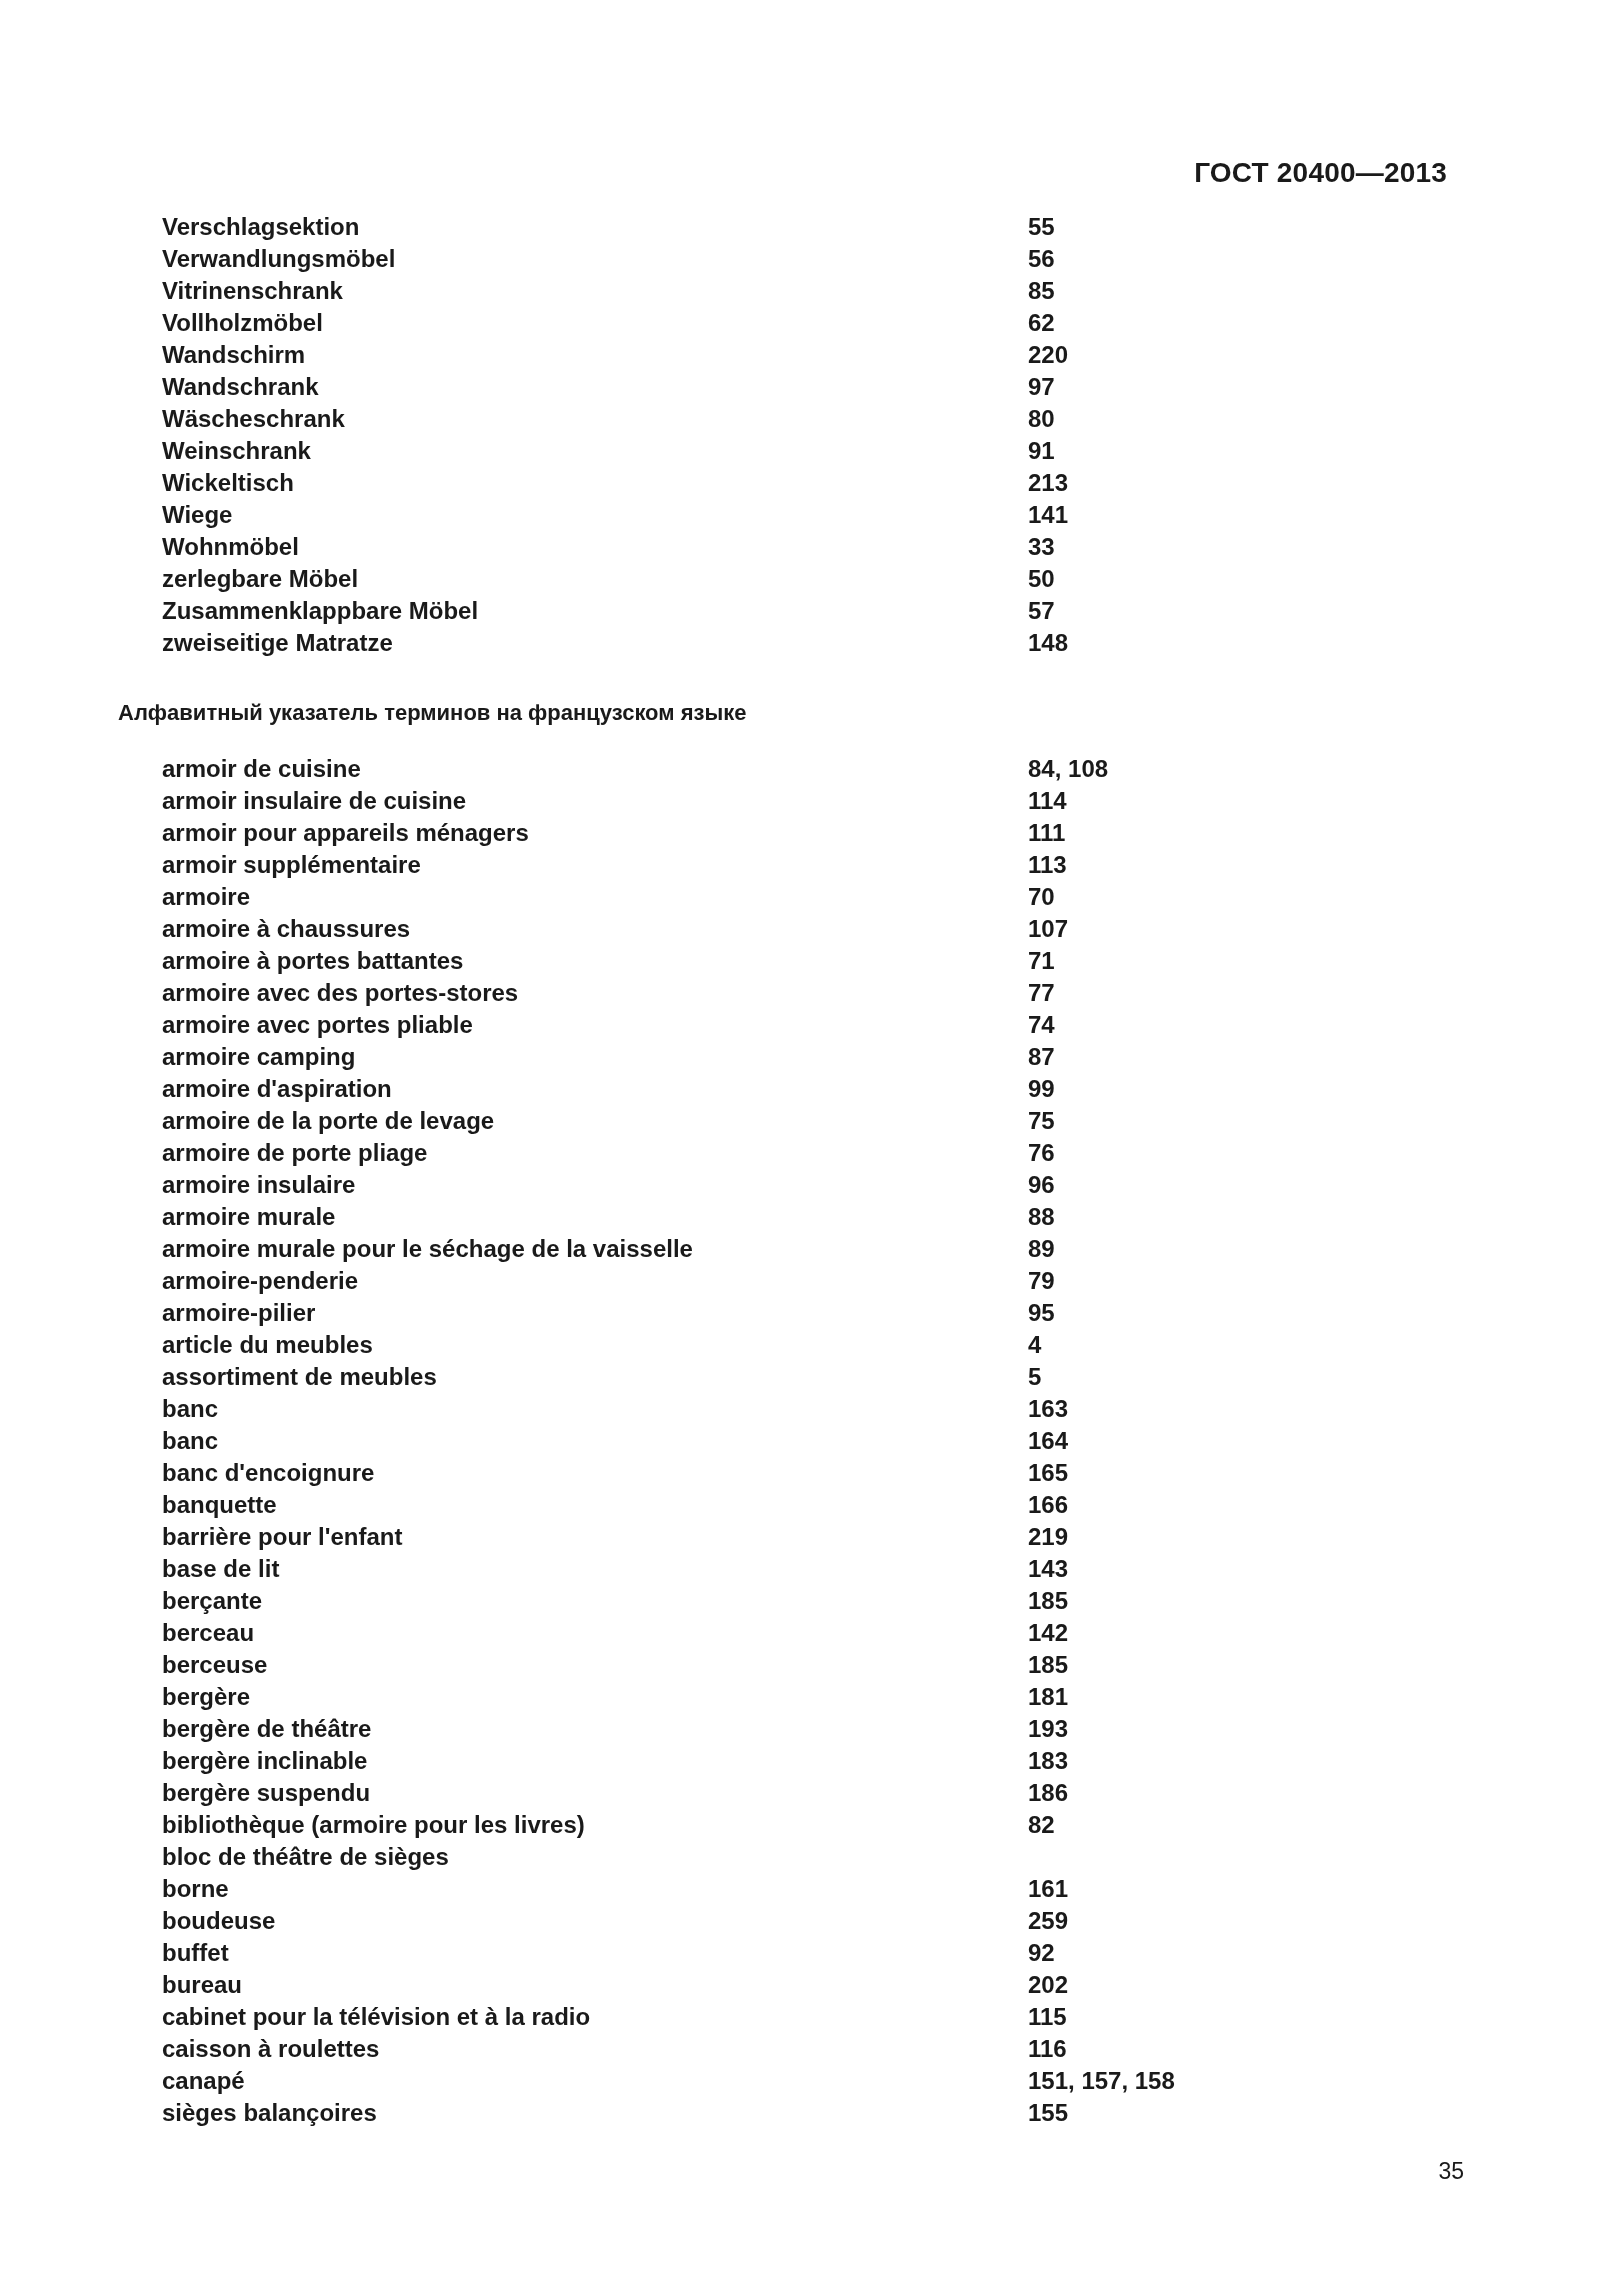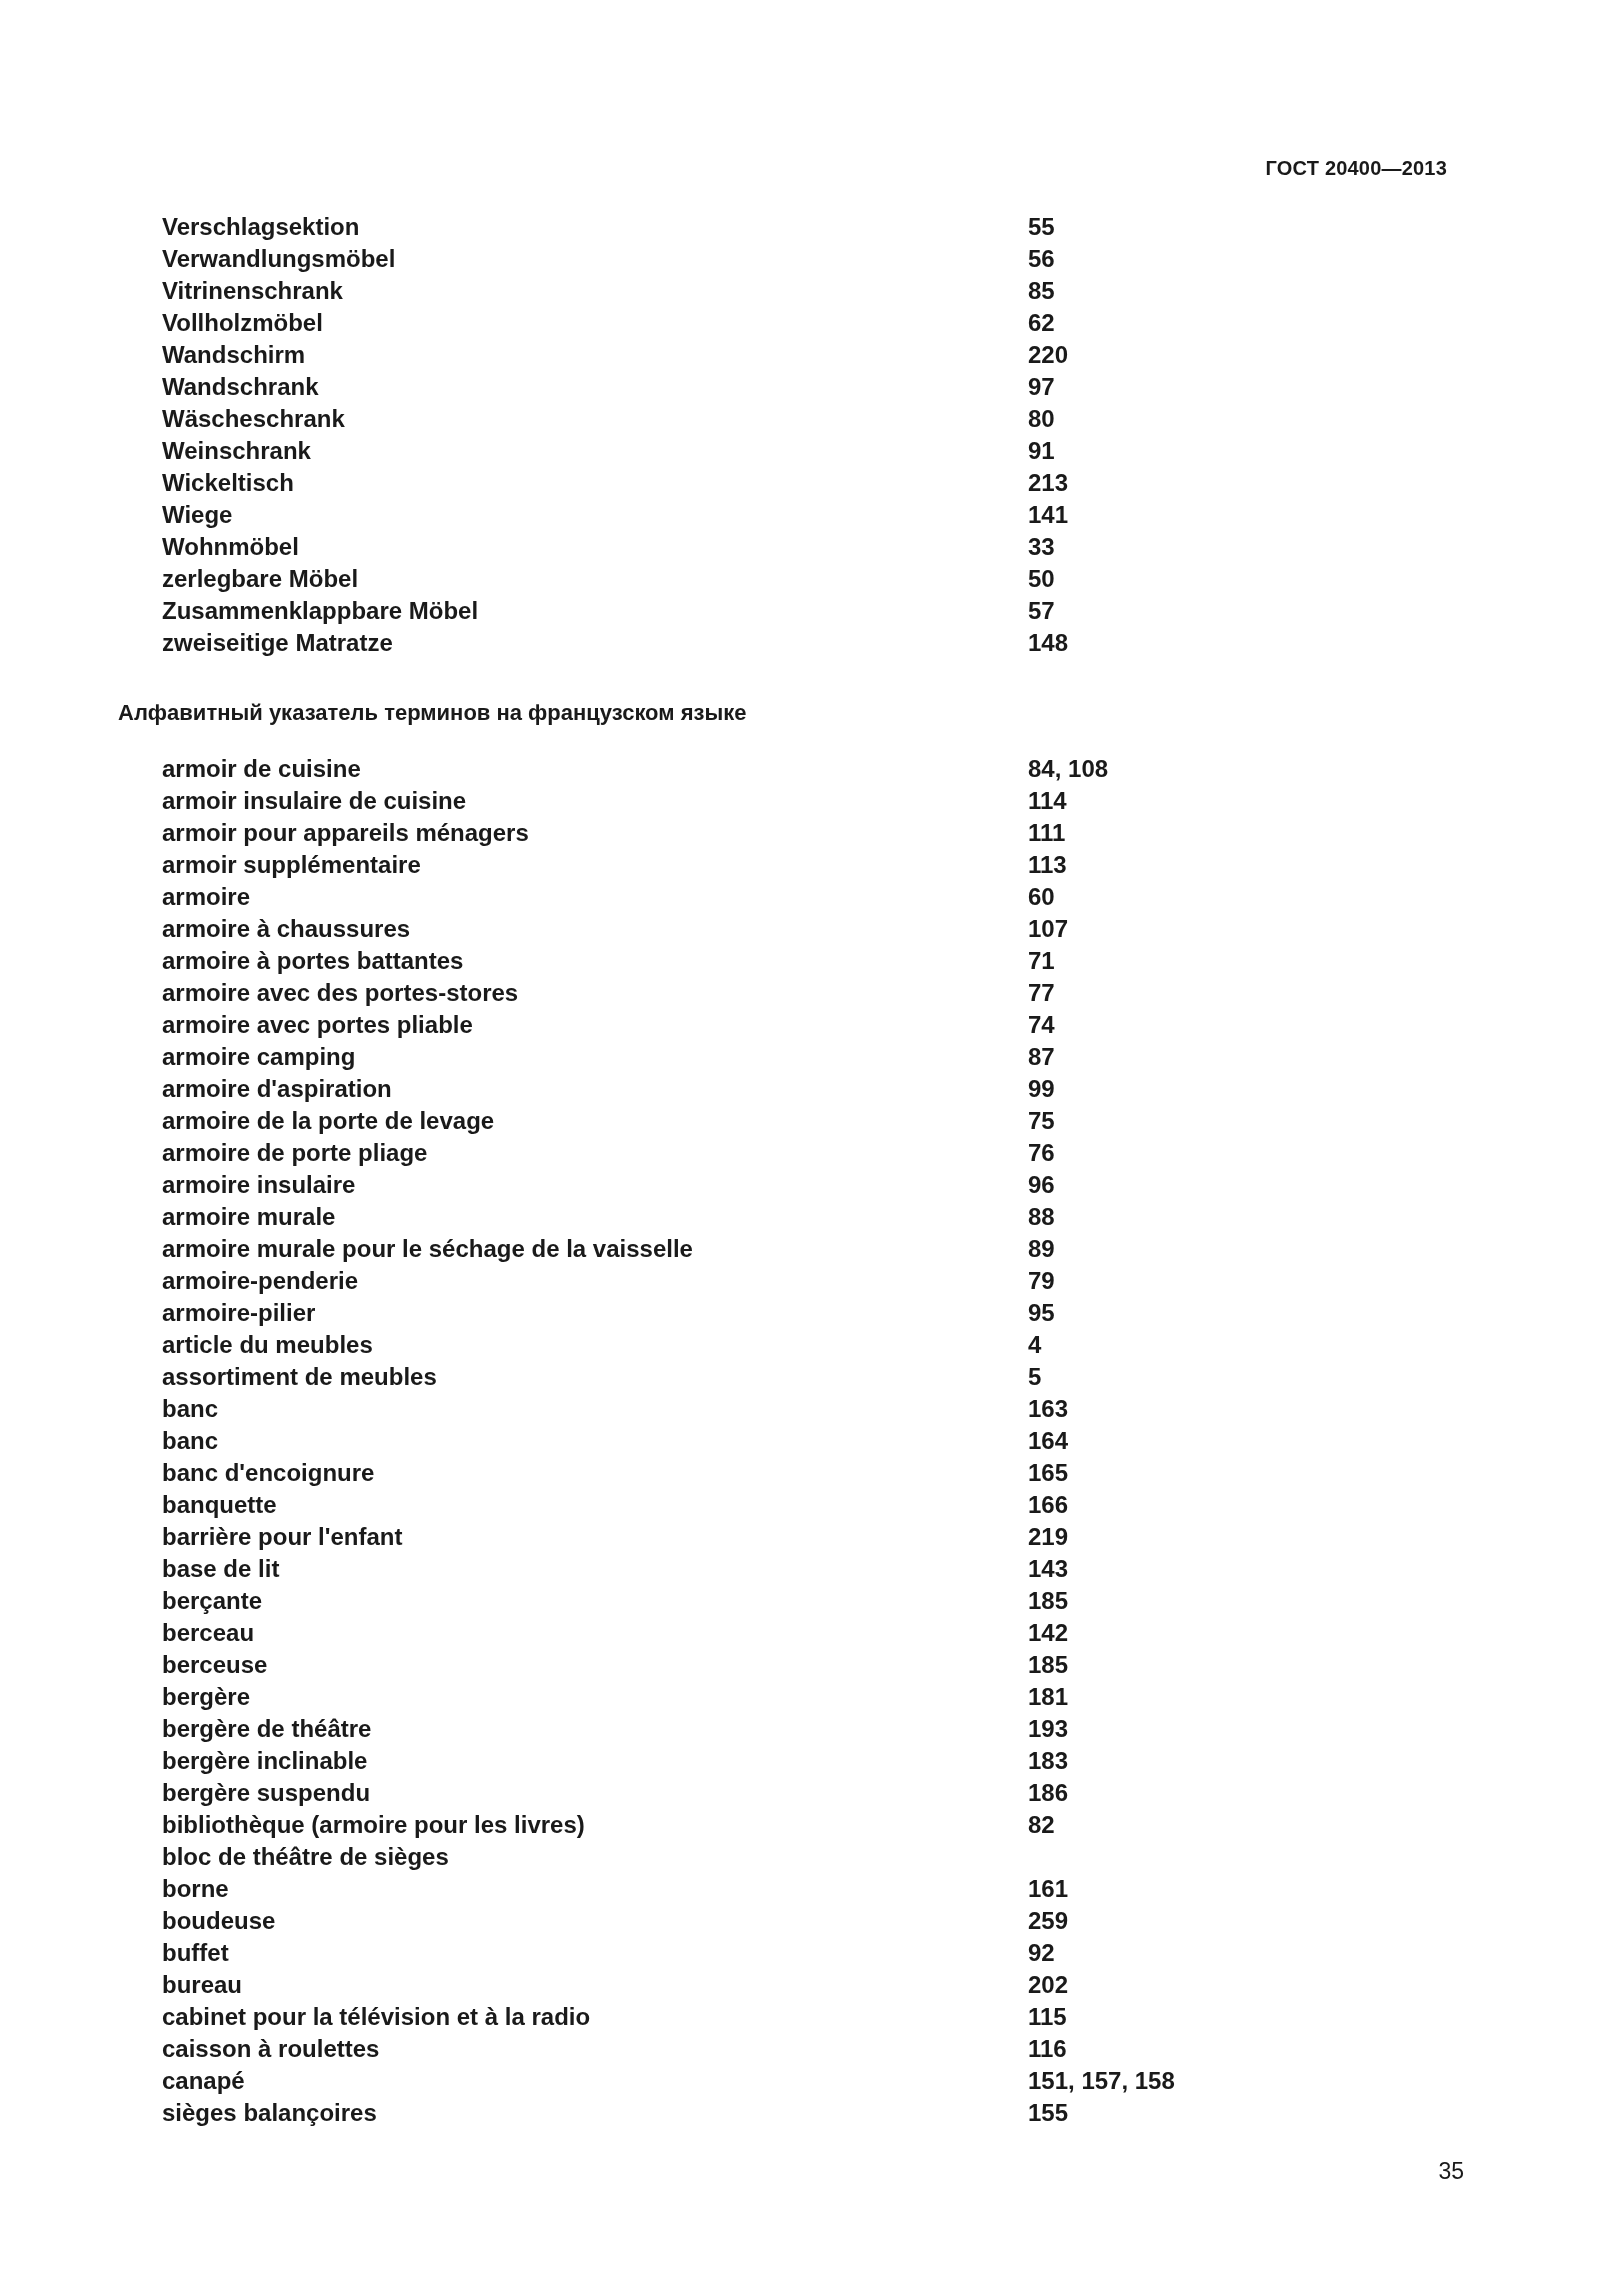--- a/index.html
+++ b/index.html
@@ -16,21 +16,21 @@
     width: 1621px;
     height: 2293px;
     margin: 0 auto;
     background: #ffffff;
     box-sizing: border-box;
   }
   .header {
     position: absolute;
     top: 157px;
     right: 174px;
-    font-size: 20px;
+    font-size: 28px;
     font-weight: bold;
     letter-spacing: 0.2px;
     white-space: nowrap;
   }
   .content {
     position: absolute;
     top: 211px;
     left: 118px;
     right: 118px;
   }
@@ -156,21 +156,21 @@
       <li class="entry">
         <span class="term">armoir pour appareils ménagers</span>
         <span class="pages">111</span>
       </li>
       <li class="entry">
         <span class="term">armoir supplémentaire</span>
         <span class="pages">113</span>
       </li>
       <li class="entry">
         <span class="term">armoire</span>
-        <span class="pages">60</span>
+        <span class="pages">70</span>
       </li>
       <li class="entry">
         <span class="term">armoire à chaussures</span>
         <span class="pages">107</span>
       </li>
       <li class="entry">
         <span class="term">armoire à portes battantes</span>
         <span class="pages">71</span>
       </li>
       <li class="entry">

